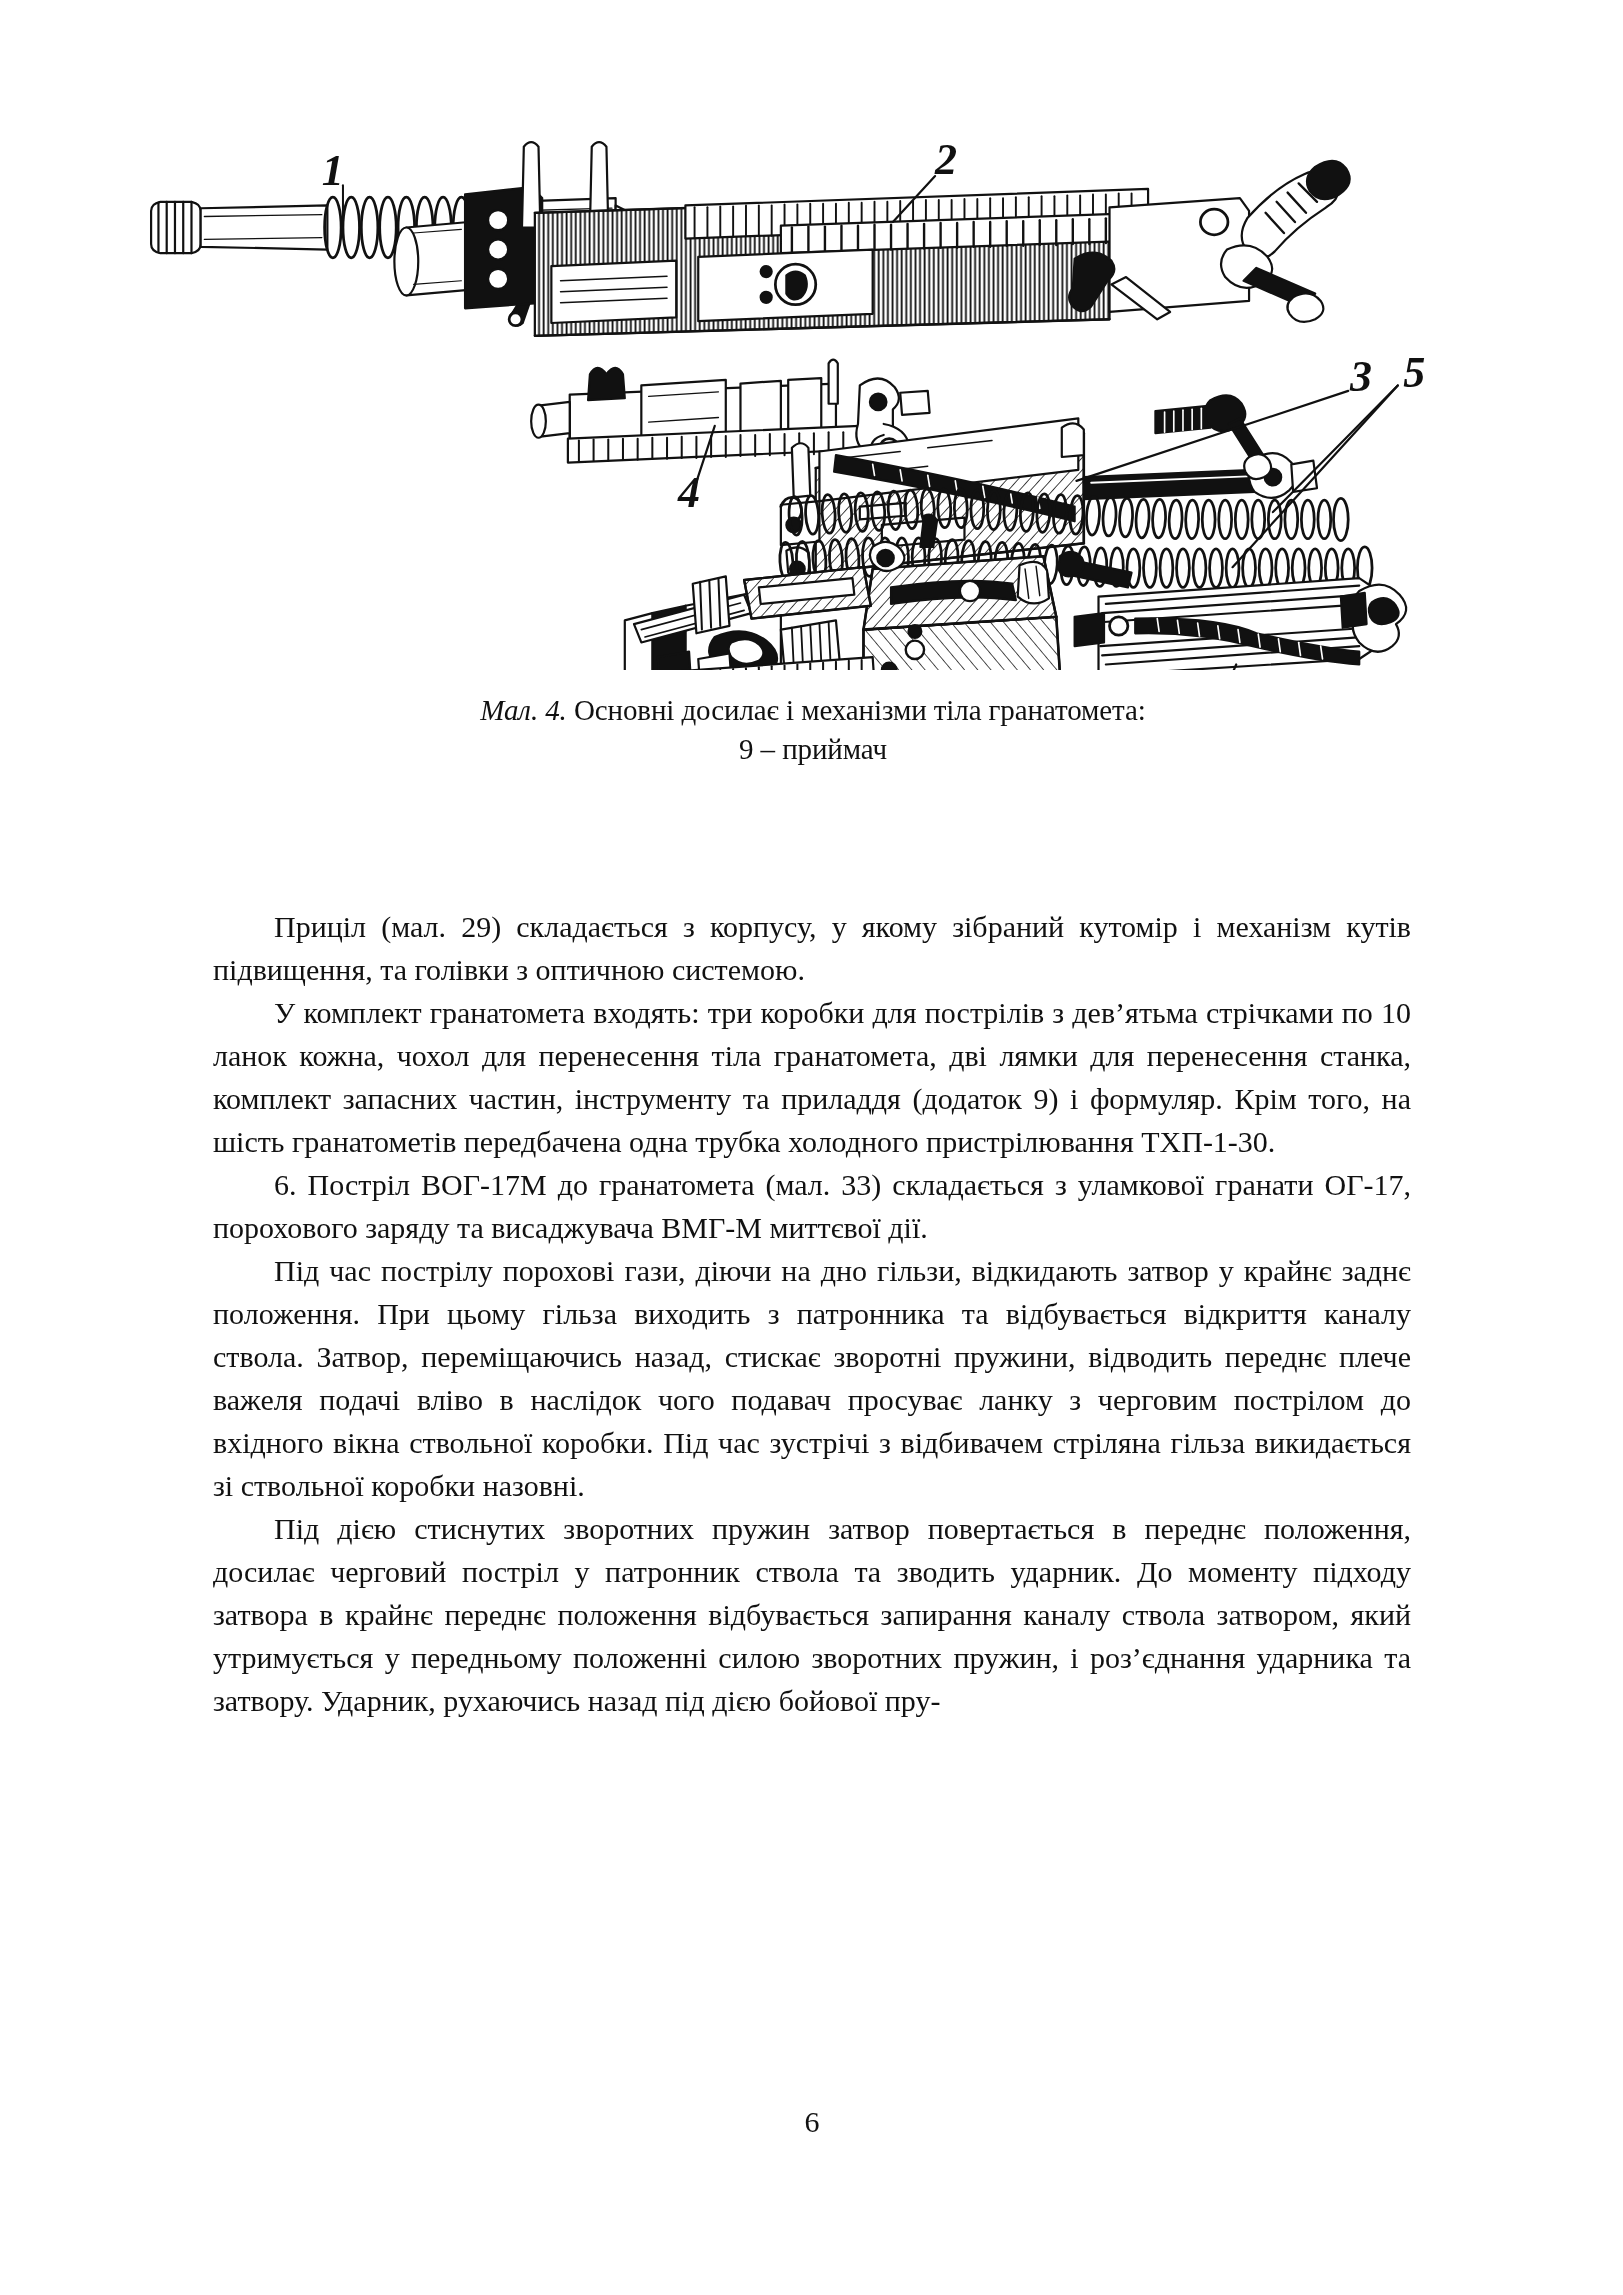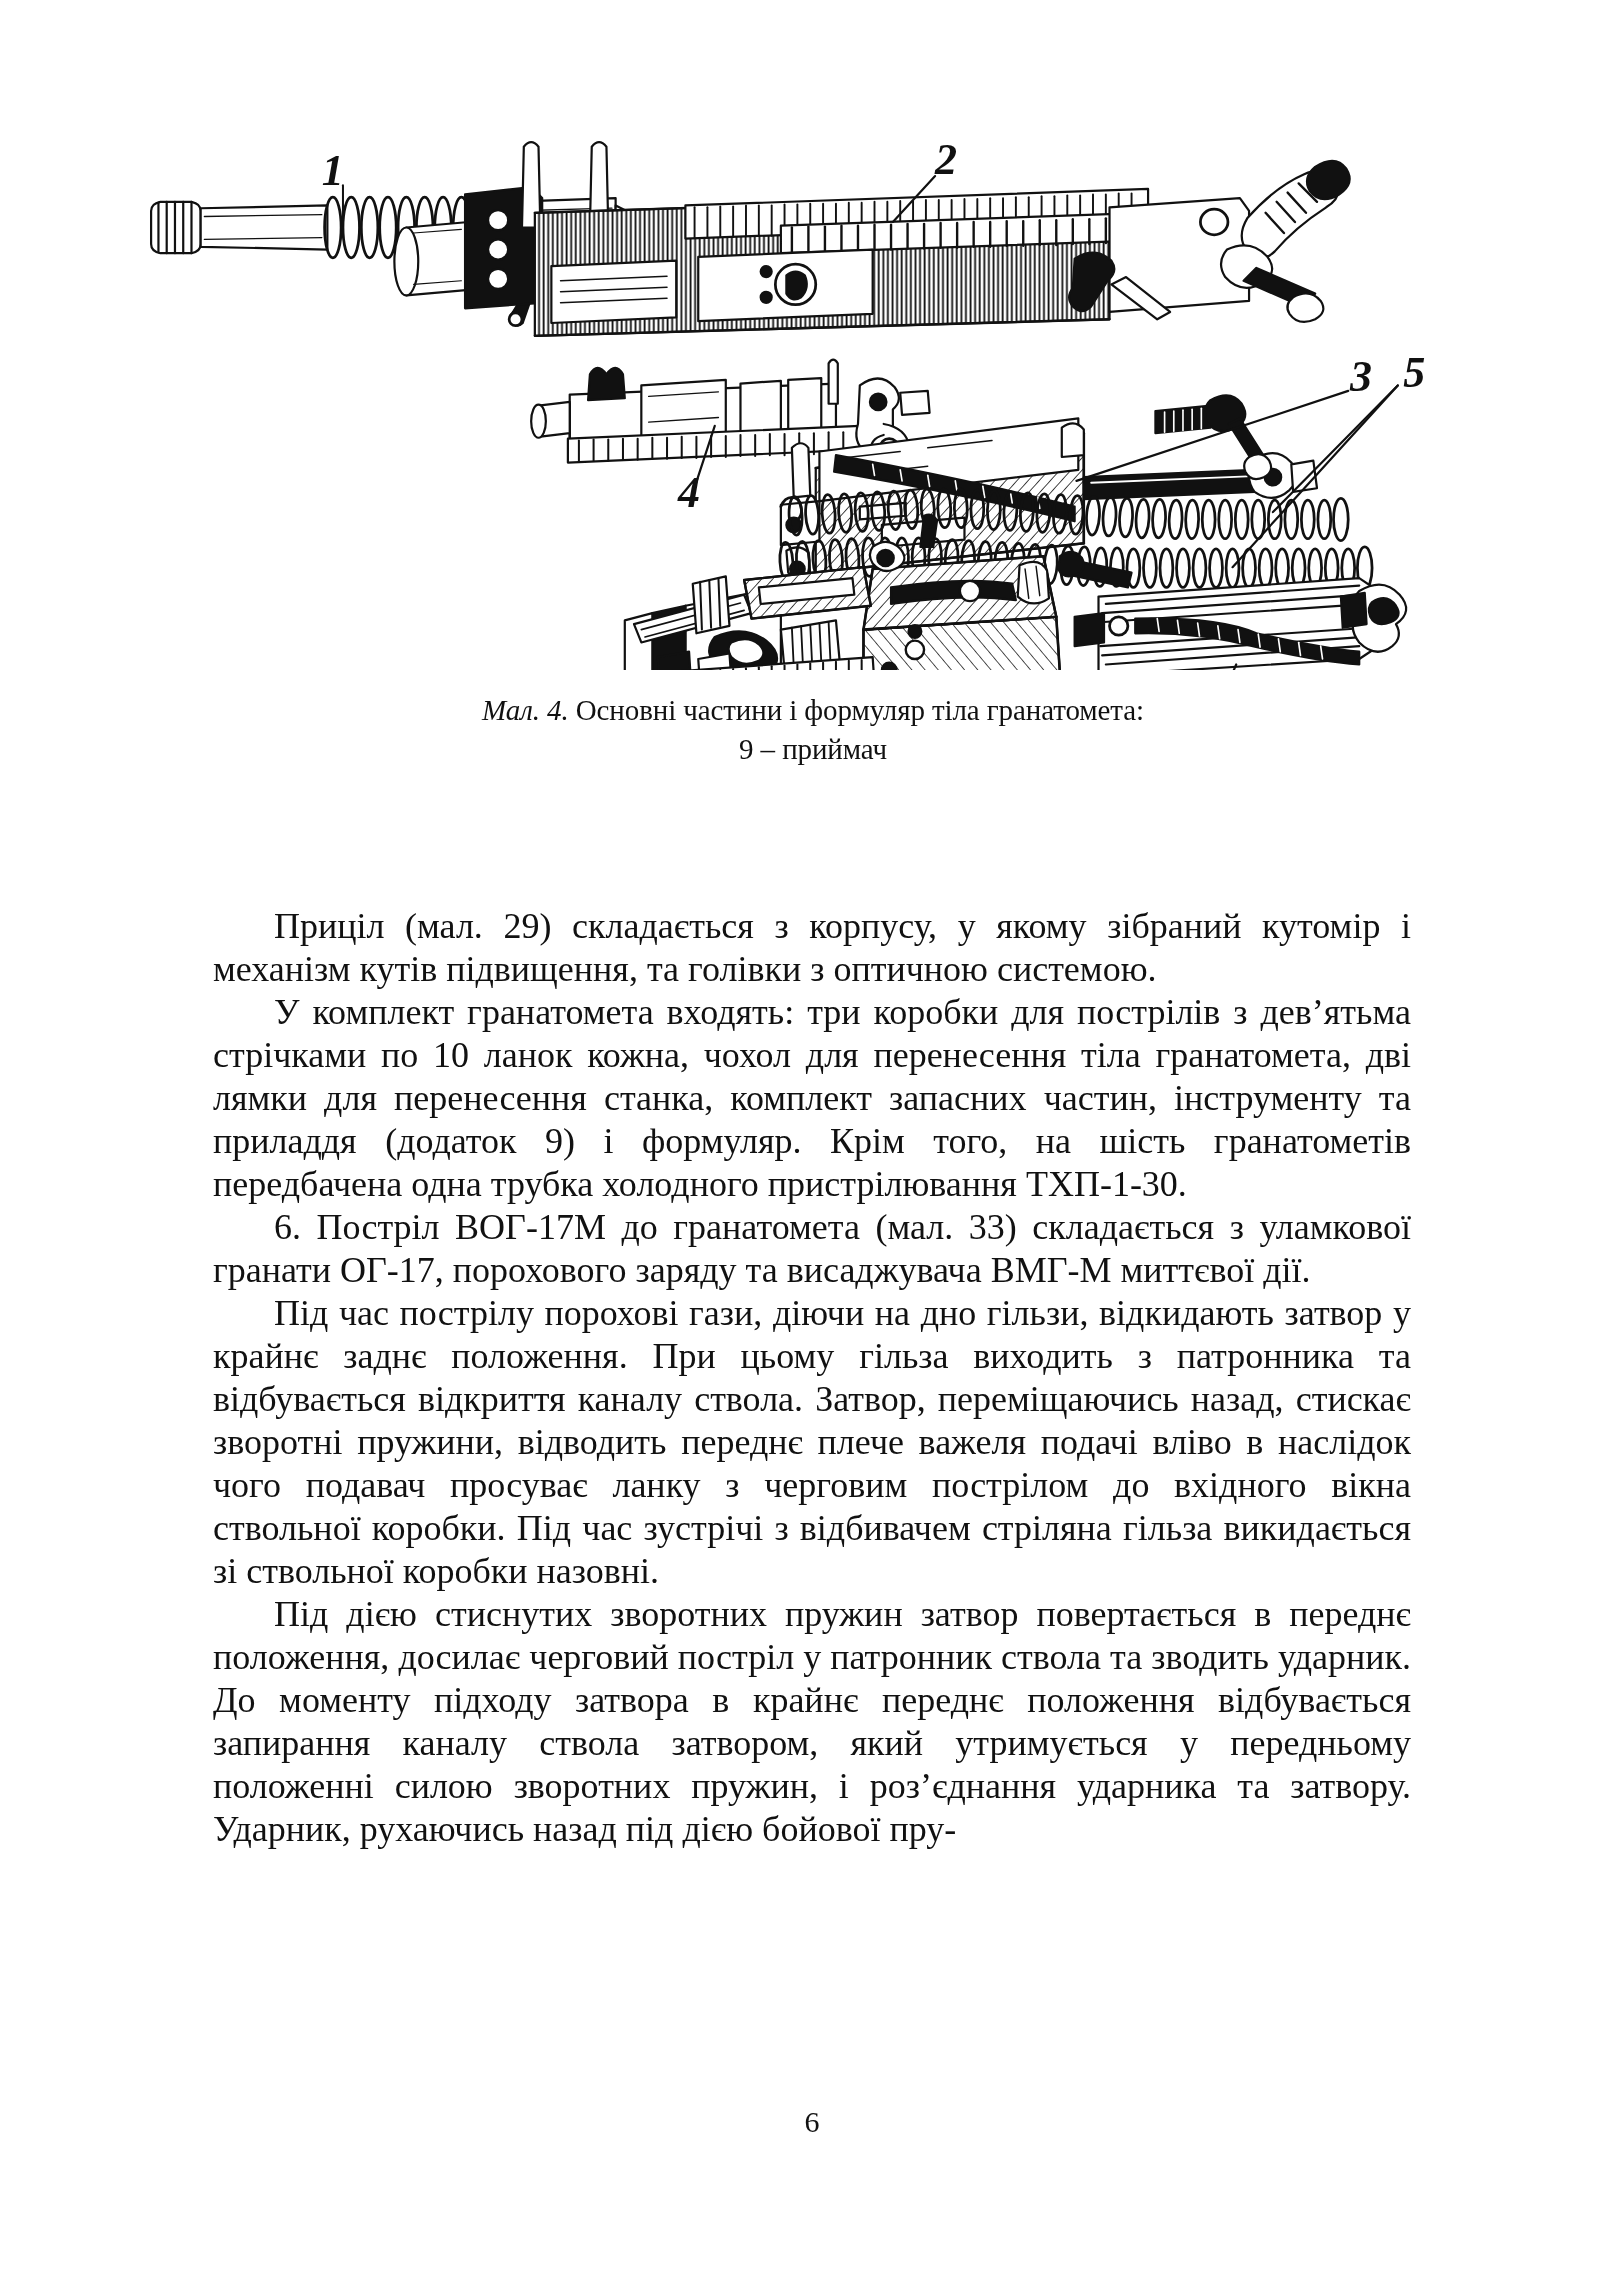--- a/index.html
+++ b/index.html
@@ -51,21 +51,21 @@
   }
   .caption .cap-line { display: block; white-space: nowrap; }
   .caption .figno { font-style: italic; }
 
   
   .body-text {
     position: absolute;
     left: 213px;
     top: 905px;
     width: 1198px;
-    font-size: 36px;
+    font-size: 30px;
     line-height: 43px;
     text-align: justify;
     text-justify: inter-word;
   }
   .body-text p {
     margin: 0;
     text-indent: 61px;
     text-align: justify;
   }
   .body-text p:last-child { text-align: justify; }
@@ -591,21 +591,21 @@
         <text x="1332" y="306" text-anchor="middle">3</text>
         <text x="600" y="432" text-anchor="middle">4</text>
         <text x="1390" y="302" text-anchor="middle">5</text>
         <text x="1166" y="692" text-anchor="middle">6</text>
         <text x="654" y="690" text-anchor="middle">7</text>
       </g>
     </svg>
   </div>
 
   <div class="caption">
-    <span class="cap-line"><span class="figno">Мал. 4.</span><span> Основні частини і формуляр тіла гранатомета:</span></span>
+    <span class="cap-line"><span class="figno">Мал. 4.</span><span> Основні досилає і механізми тіла гранатомета:</span></span>
     <span class="cap-line">9 – приймач</span>
   </div>
 
   <div class="body-text">
     <p>Приціл (мал. 29) складається з корпусу, у якому зібраний кутомір і механізм кутів підвищення, та голівки з оптичною системою.</p>
     <p>У комплект гранатомета входять: три коробки для пострілів з дев’ятьма стрічками по 10 ланок кожна, чохол для перенесення тіла гранатомета, дві лямки для перенесення станка, комплект запасних частин, інструменту та приладдя (додаток 9) і формуляр. Крім того, на шість гранатометів передбачена одна трубка холодного пристрілювання ТХП-1-30.</p>
     <p>6. Постріл ВОГ-17М до гранатомета (мал. 33) складається з уламкової гранати ОГ-17, порохового заряду та висаджувача ВМГ-М миттєвої дії.</p>
     <p>Під час пострілу порохові гази, діючи на дно гільзи, відкидають затвор у крайнє заднє положення. При цьому гільза виходить з патронника та відбувається відкриття каналу ствола. Затвор, переміщаючись назад, стискає зворотні пружини, відводить переднє плече важеля подачі вліво в наслідок чого подавач просуває ланку з черговим пострілом до вхідного вікна ствольної коробки. Під час зустрічі з відбивачем стріляна гільза викидається зі ствольної коробки назовні.</p>
     <p>Під дією стиснутих зворотних пружин затвор повертається в переднє положення, досилає черговий постріл у патронник ствола та зводить ударник. До моменту підходу затвора в крайнє переднє положення відбувається запирання каналу ствола затвором, який утримується у передньому положенні силою зворотних пружин, і роз’єднання ударника та затвору. Ударник, рухаючись назад під дією бойової пру-</p>
   </div>

